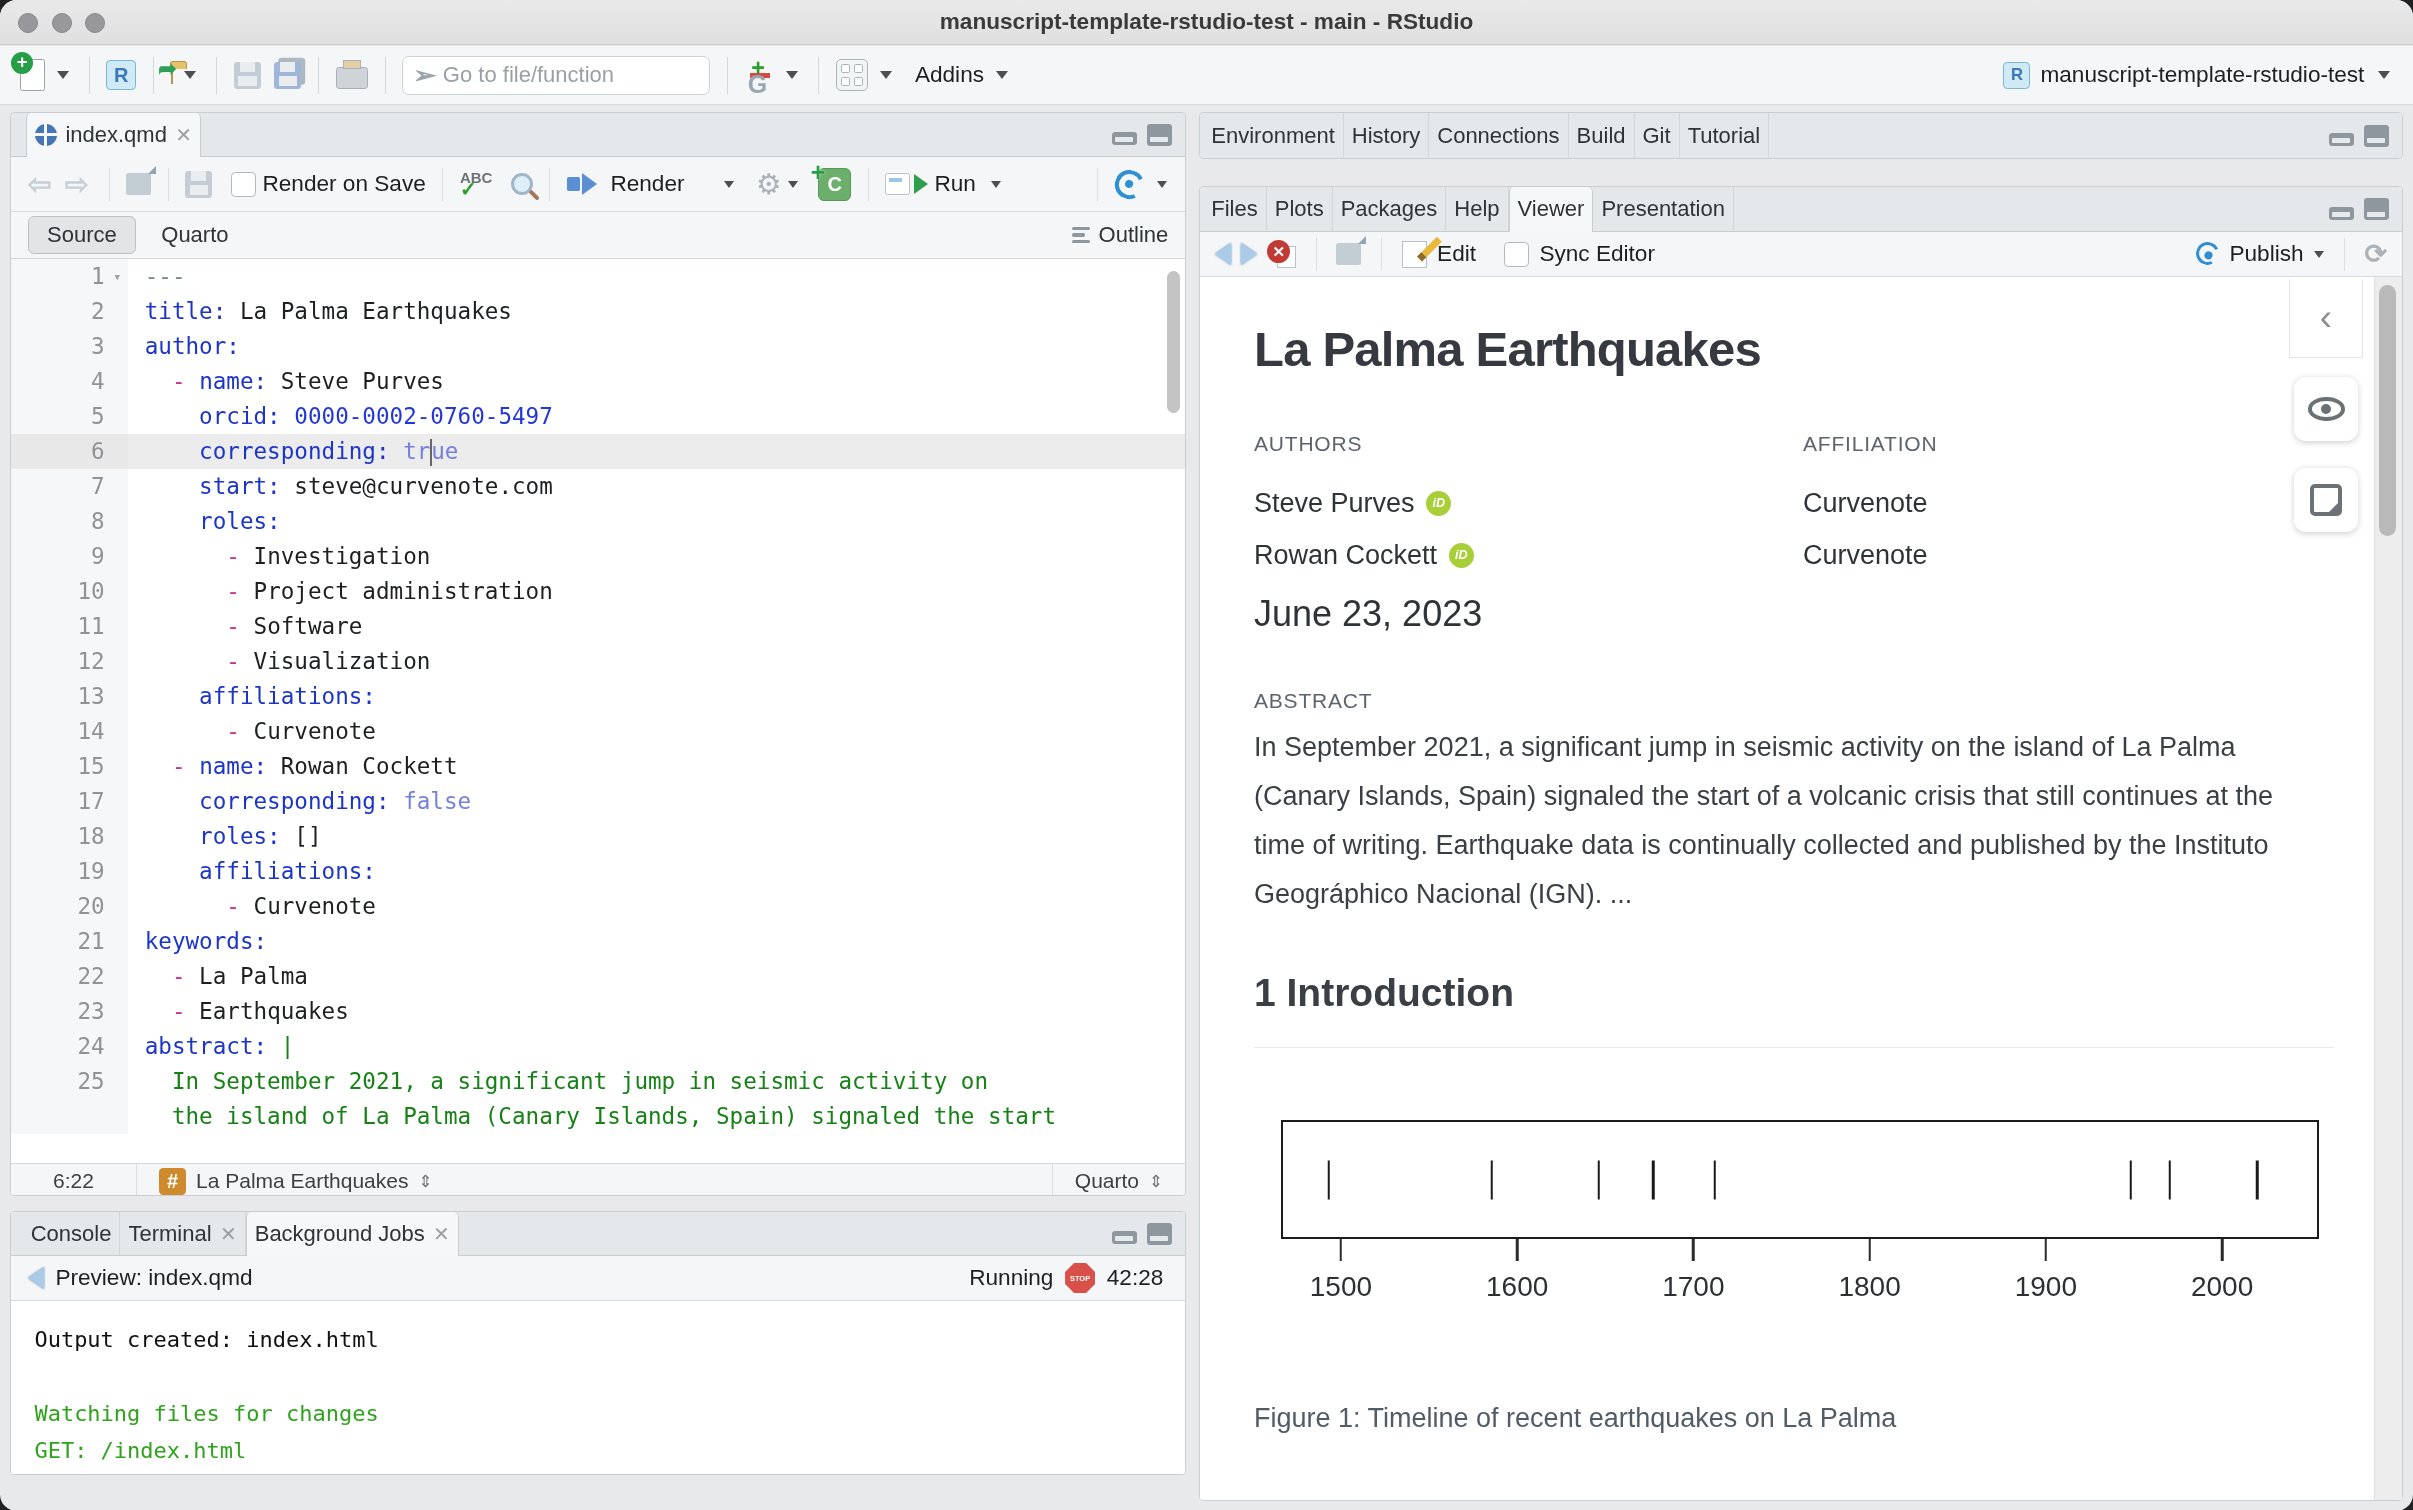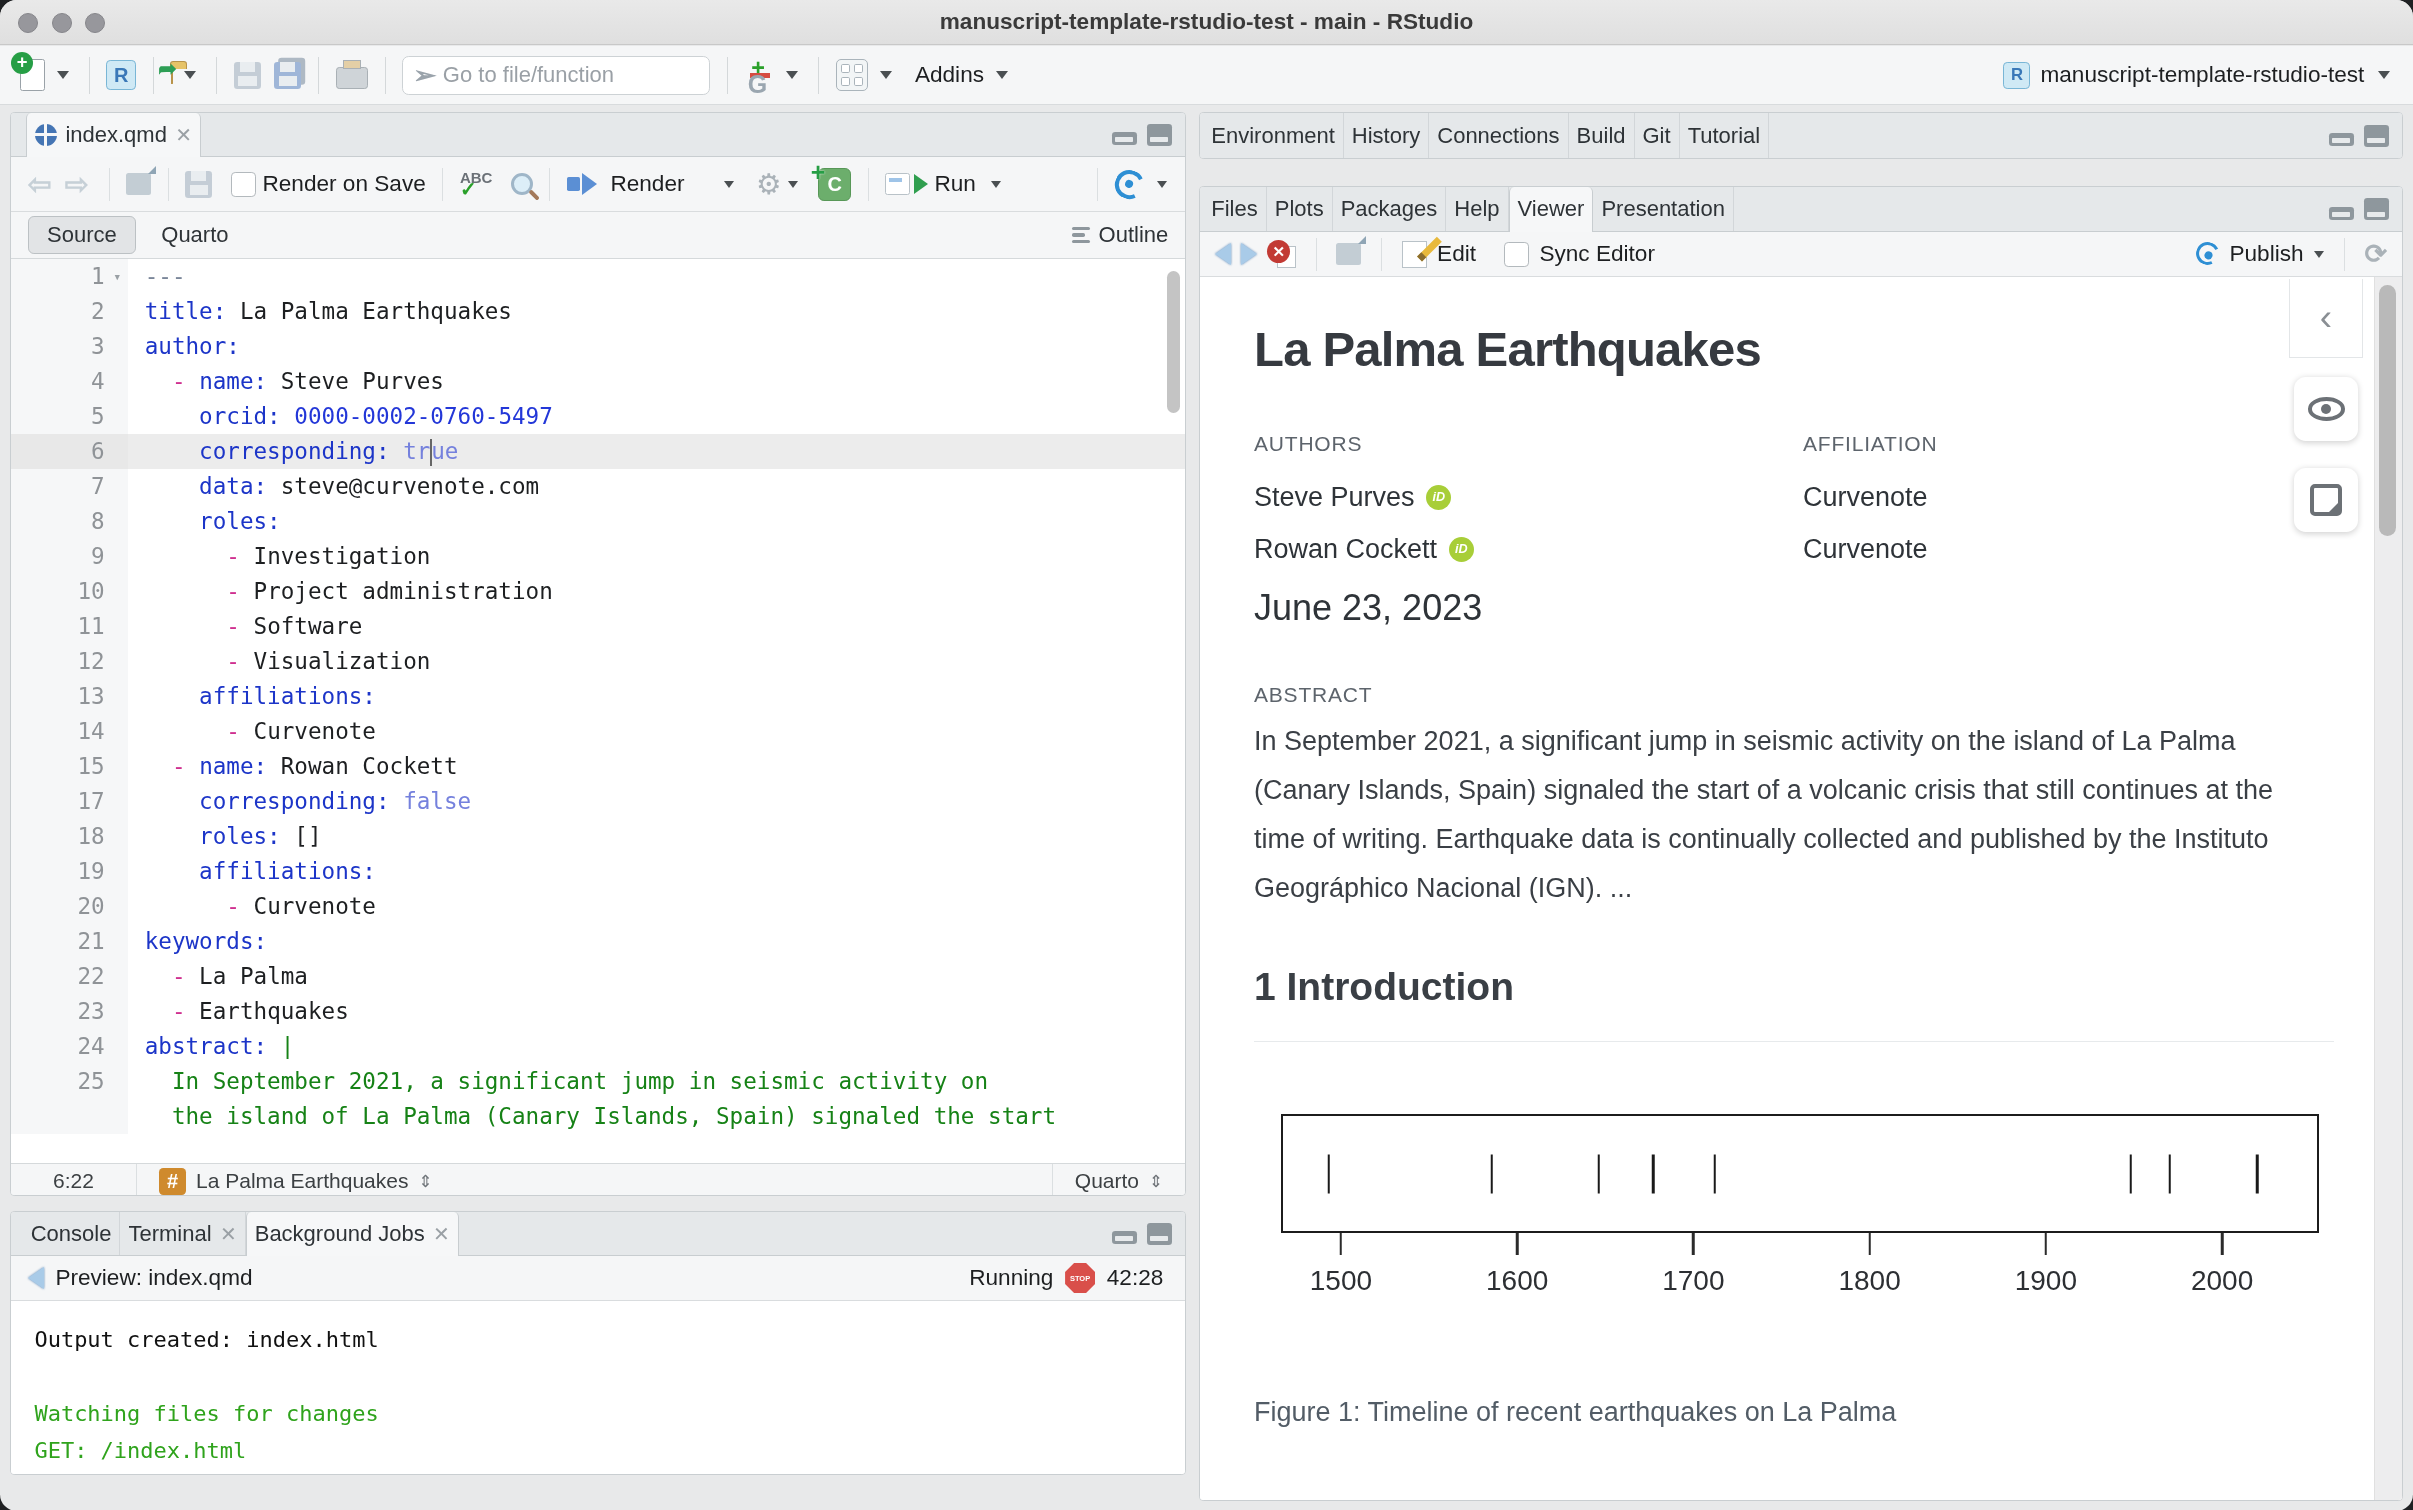--- a/index.html
+++ b/index.html
@@ -134,21 +134,21 @@
   .icon-clear .red { position:absolute; left:0; top:0; width:23.4px; height:23.4px; border-radius:50%; background:#c23a34; color:#fff; font-size:15px; font-weight:bold; text-align:center; line-height:23.4px; }
   .icon-pencil { position:relative; width:25px; height:27px; background:#fff; border:0.8px solid #b9c2c8; }
   .icon-pencil:after { content:""; position:absolute; right:-6.7px; top:-6.7px; width:6.7px; height:22px; background:#e8b93c; transform:rotate(45deg); border-bottom:6.7px solid #8a6d2f; }
   .publish-group { margin-left:auto; display:flex; align-items:center; gap:10px; }
   .icon-refresh { font-size:27px; color:#aab2b8; font-weight:bold; }
   
   #viewer-content { position:relative; background:#fff; height:1223px; overflow:hidden; }
   #doc { position:absolute; left:54px; top:0; width:1080px; color:#3a3f45; }
   #doc-title { margin-top:44px; font-size:49px; font-weight:bold; color:#363a40; letter-spacing:-0.8px; }
   .meta-grid { display:grid; grid-template-columns:549px 1fr; margin-top:55px; row-gap:1.7px; }
-  .meta-label { font-size:21px; color:#5d646c; letter-spacing:0.8px; margin-bottom:15px; }
+  .meta-label { font-size:21px; color:#5d646c; letter-spacing:0.8px; margin-bottom:21px; }
   .author-row { display:flex; align-items:center; gap:11.7px; font-size:27px; color:#2e3338; height:52px; }
   .aff-cell { font-size:27px; color:#2e3338; height:52px; display:flex; align-items:center; }
   .orcid { width:25px; height:25px; border-radius:50%; background:#a8ce38; color:#fff; font-size:12.6px; font-weight:bold; text-align:center; line-height:25px; font-style:italic; }
   .block-label { font-size:21px; color:#5d646c; letter-spacing:0.8px; }
   #published-label { margin-top:49px; }
   #published-date { margin-top:11.7px; font-size:36px; color:#2e3338; }
   #abstract-label { margin-top:54px; }
   #abstract-text { margin-top:10px; font-size:27px; line-height:49px; color:#3a3f45; width:1072px; }
   #section-h { margin-top:52px; font-size:39px; font-weight:bold; color:#3a3f45; }
   #sec-rule { margin-top:32px; height:1.7px; background:#e7eaec; width:1080px; }
@@ -286,21 +286,21 @@
       </span>
     </div>
     <div id="code-area">
       <div id="code-lines">
           <div class="code-line"><div class="gutter-cell">1<div class="fold">▾</div></div><div class="code-text"><span class="sm">---</span></div></div>
           <div class="code-line"><div class="gutter-cell">2</div><div class="code-text"><span class="sk">title:</span><span> La Palma Earthquakes</span></div></div>
           <div class="code-line"><div class="gutter-cell">3</div><div class="code-text"><span class="sk">author:</span></div></div>
           <div class="code-line"><div class="gutter-cell">4</div><div class="code-text"><span>  </span><span class="sd">-</span><span> </span><span class="sk">name:</span><span> Steve Purves</span></div></div>
           <div class="code-line"><div class="gutter-cell">5</div><div class="code-text"><span>    </span><span class="sk">orcid:</span><span class="sn"> 0000-0002-0760-5497</span></div></div>
           <div class="code-line active"><div class="gutter-cell">6</div><div class="code-text"><span>    </span><span class="sk">corresponding:</span><span class="sb"> tr</span><span class="cursor"></span><span class="sb">ue</span></div></div>
-          <div class="code-line"><div class="gutter-cell">7</div><div class="code-text"><span>    </span><span class="sk">data:</span><span> steve@curvenote.com</span></div></div>
+          <div class="code-line"><div class="gutter-cell">7</div><div class="code-text"><span>    </span><span class="sk">start:</span><span> steve@curvenote.com</span></div></div>
           <div class="code-line"><div class="gutter-cell">8</div><div class="code-text"><span>    </span><span class="sk">roles:</span></div></div>
           <div class="code-line"><div class="gutter-cell">9</div><div class="code-text"><span>      </span><span class="sd">-</span><span> Investigation</span></div></div>
           <div class="code-line"><div class="gutter-cell">10</div><div class="code-text"><span>      </span><span class="sd">-</span><span> Project administration</span></div></div>
           <div class="code-line"><div class="gutter-cell">11</div><div class="code-text"><span>      </span><span class="sd">-</span><span> Software</span></div></div>
           <div class="code-line"><div class="gutter-cell">12</div><div class="code-text"><span>      </span><span class="sd">-</span><span> Visualization</span></div></div>
           <div class="code-line"><div class="gutter-cell">13</div><div class="code-text"><span>    </span><span class="sk">affiliations:</span></div></div>
           <div class="code-line"><div class="gutter-cell">14</div><div class="code-text"><span>      </span><span class="sd">-</span><span> Curvenote</span></div></div>
           <div class="code-line"><div class="gutter-cell">15</div><div class="code-text"><span>  </span><span class="sd">-</span><span> </span><span class="sk">name:</span><span> Rowan Cockett</span></div></div>
           <div class="code-line"><div class="gutter-cell">17</div><div class="code-text"><span>    </span><span class="sk">corresponding:</span><span class="sb"> false</span></div></div>
           <div class="code-line"><div class="gutter-cell">18</div><div class="code-text"><span>    </span><span class="sk">roles:</span><span> []</span></div></div>

